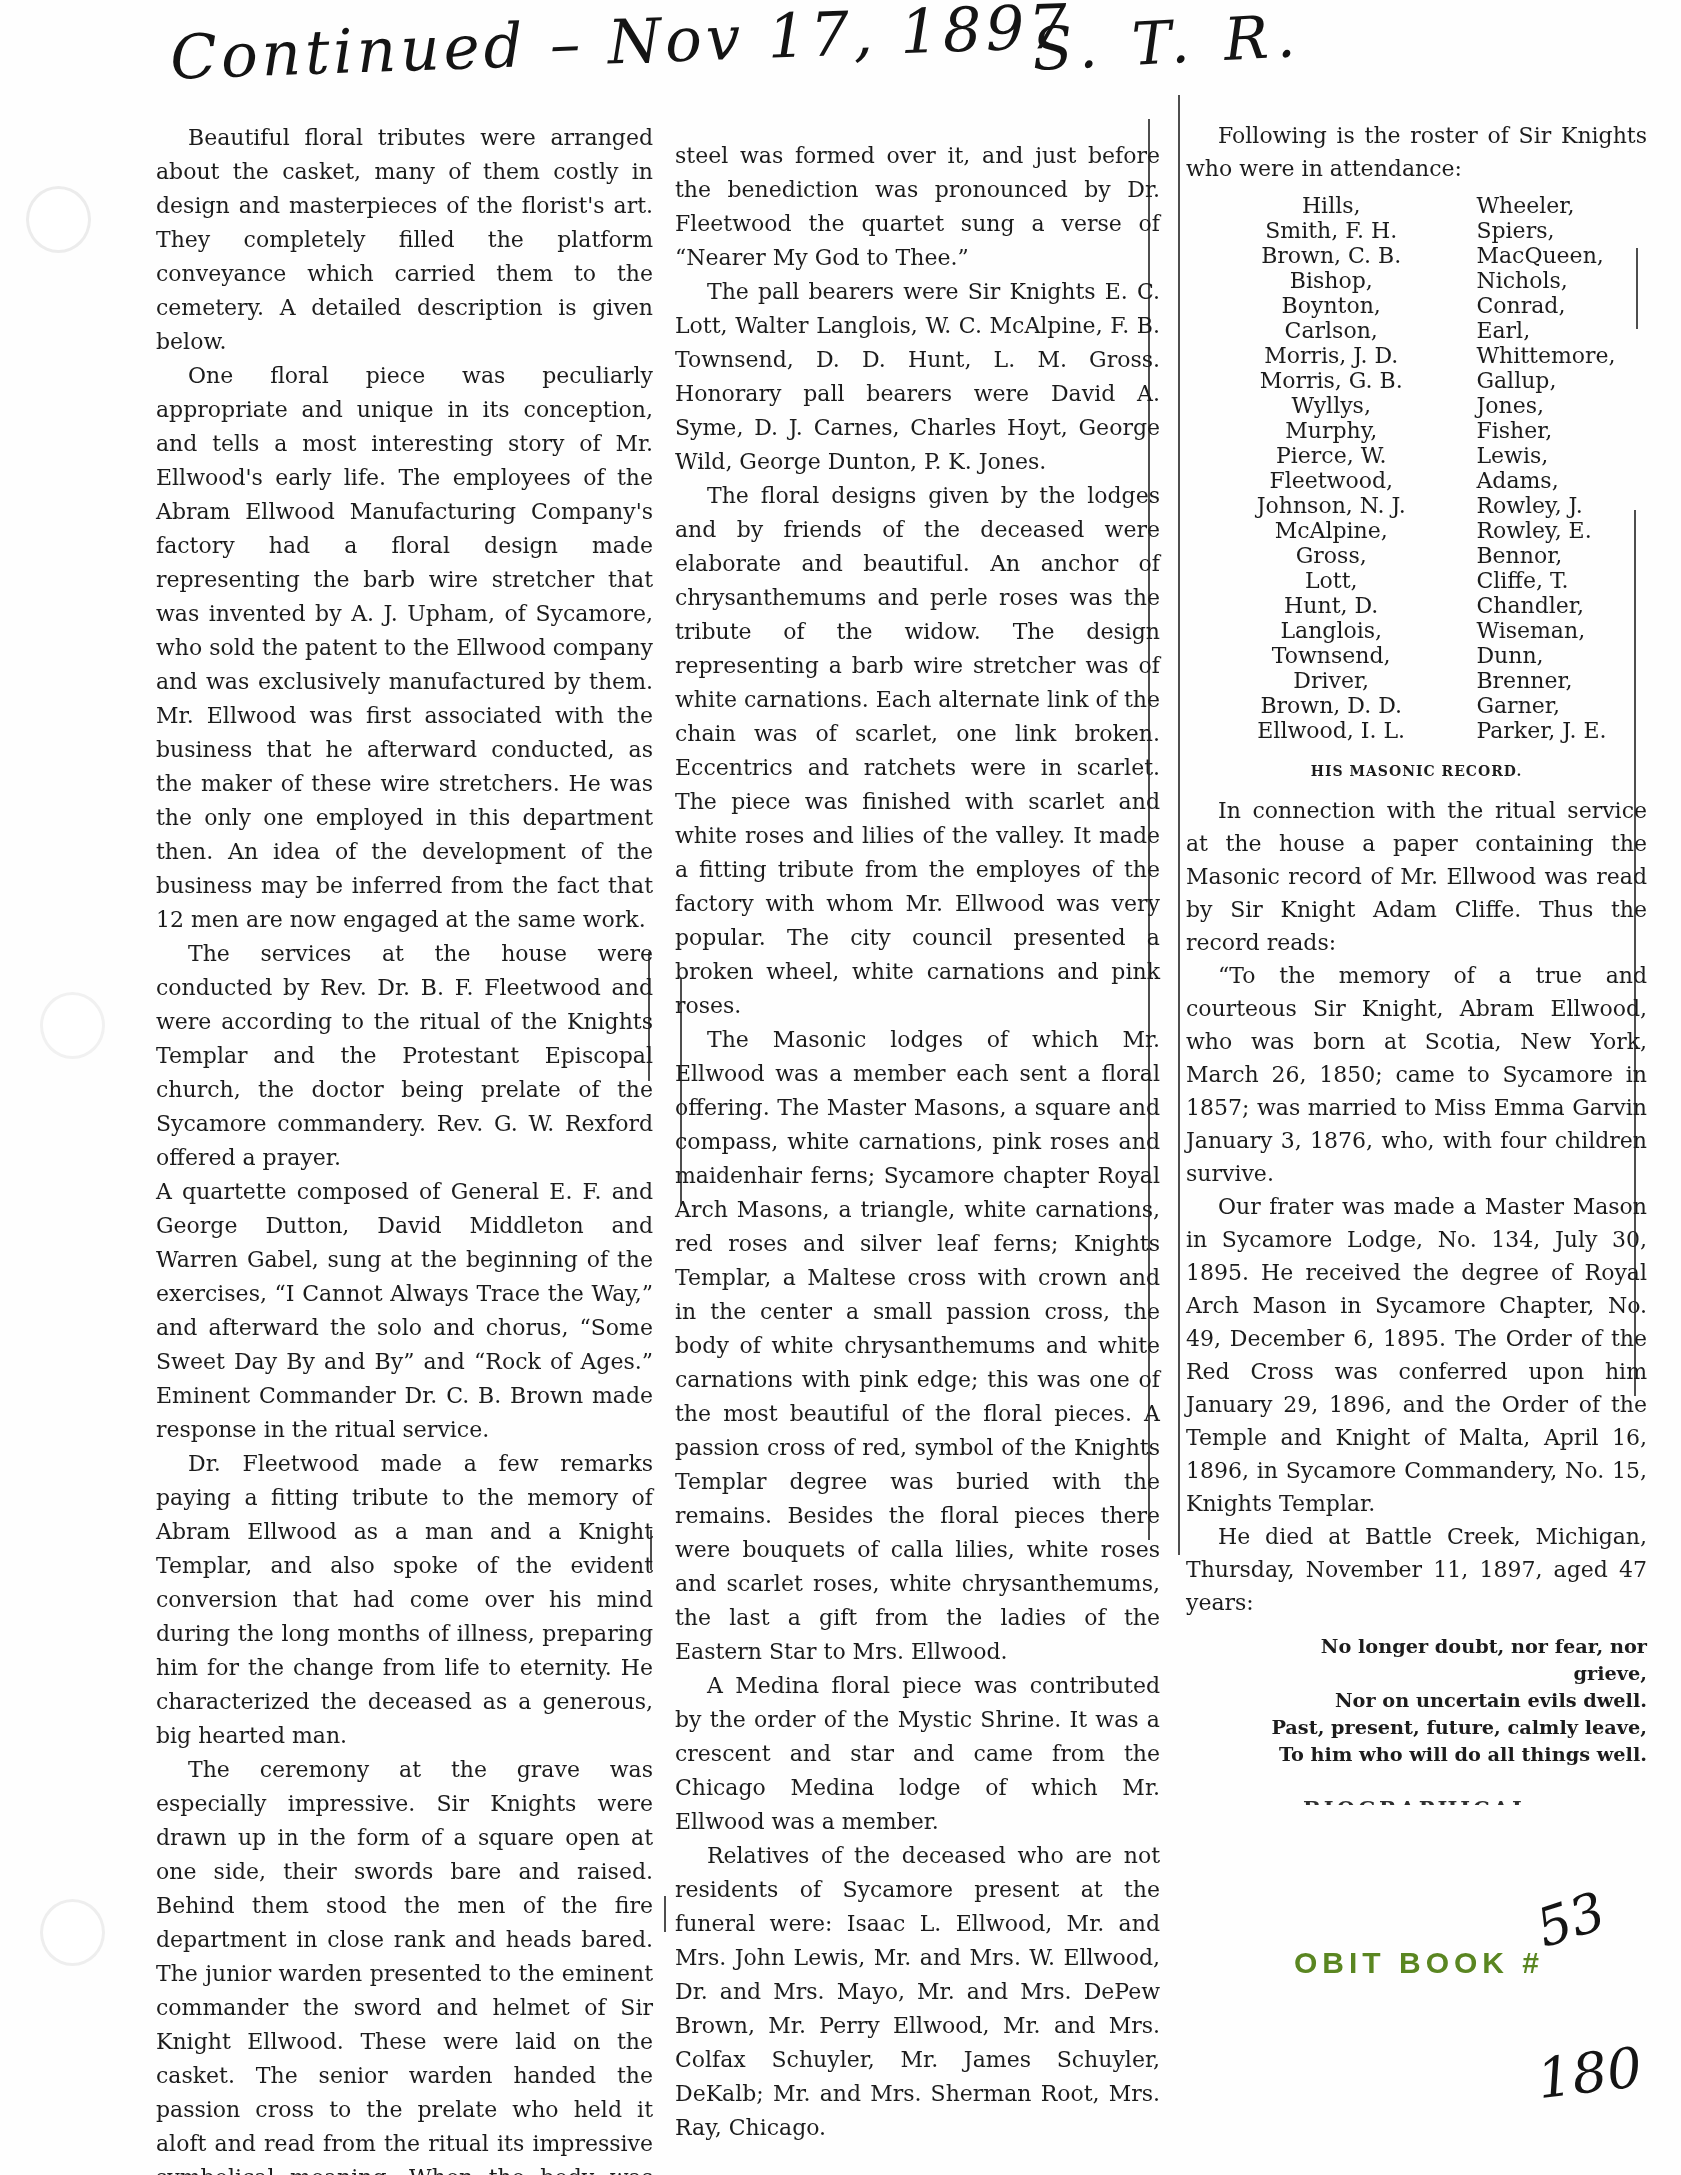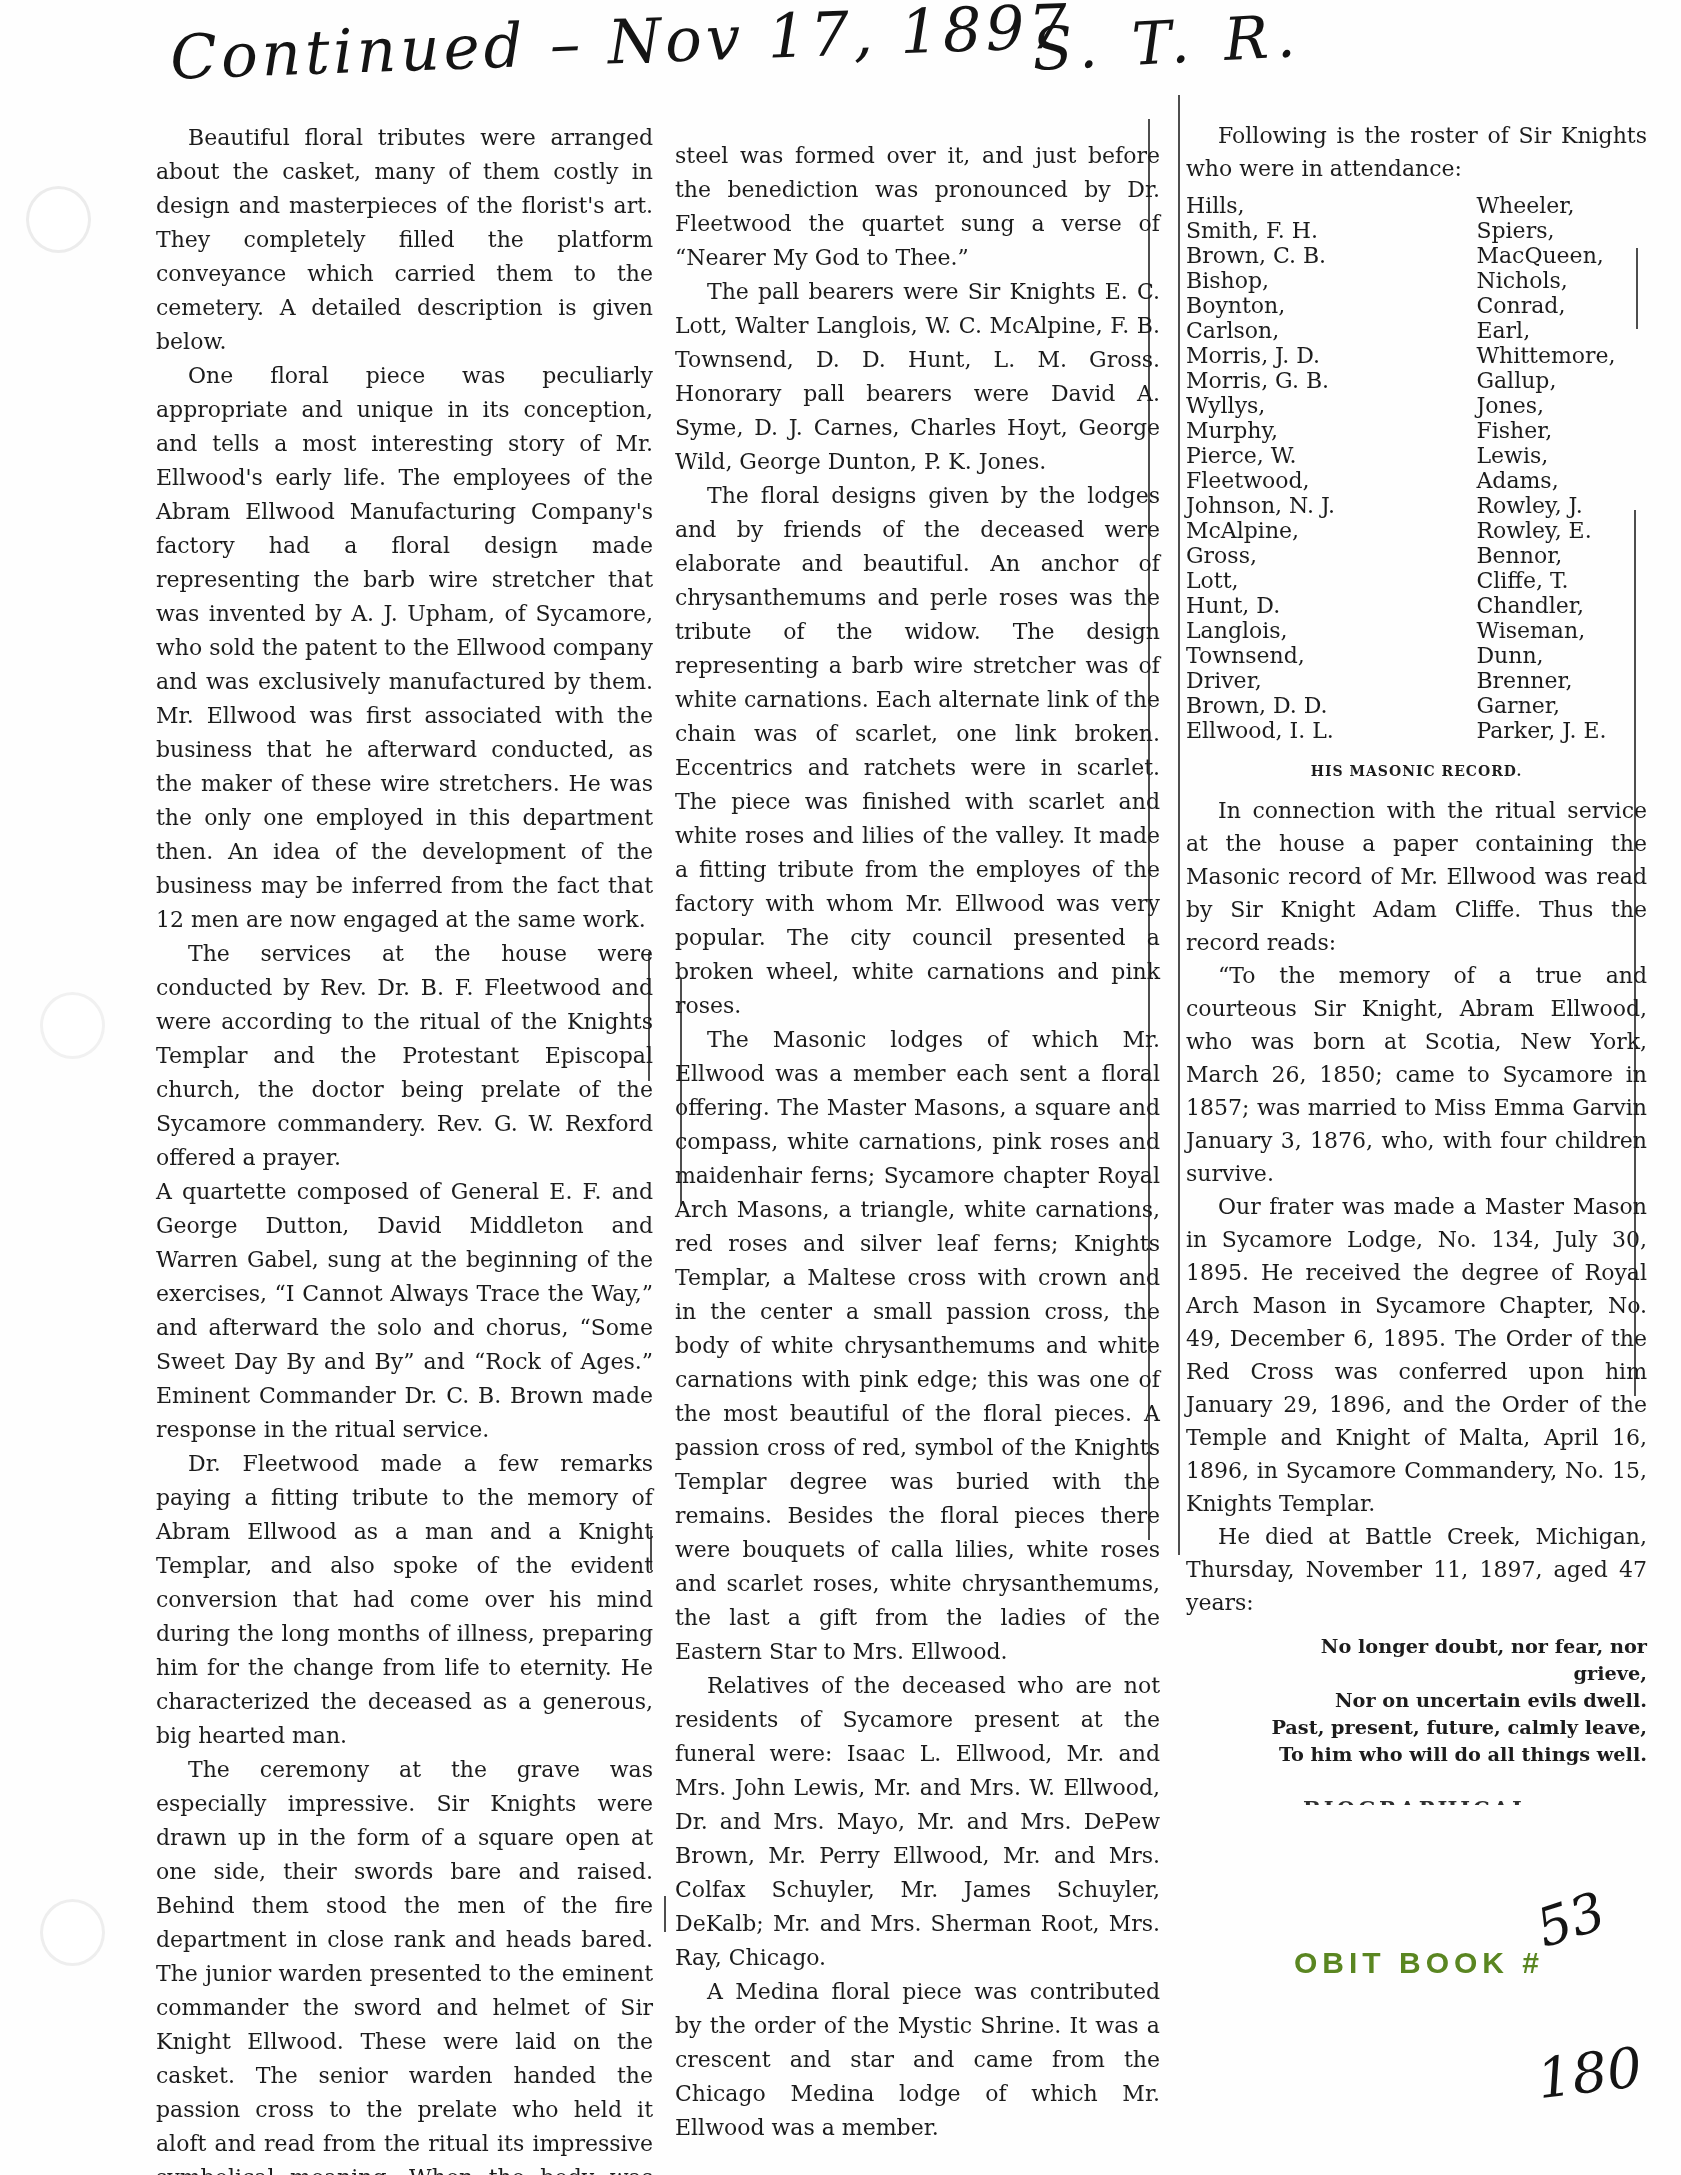--- a/index.html
+++ b/index.html
@@ -13,21 +13,21 @@
   .col { position:absolute; text-align:justify; }
   .col p { margin:0; text-indent:32px; }
   .col p.no-indent { text-indent:0; }
   .col1 { left:156px; top:121px; width:497px; font-size:22px; line-height:34px; }
   .col2 { left:675px; top:139px; width:485px; font-size:22px; line-height:34px; }
   .col3 { left:1186px; top:119px; width:461px; font-size:22px; line-height:33px; }
 
   
   .roster { display:flex; margin:8px 0 4px 0; text-align:left; }
   .roster-col { line-height:25px; }
-  .roster-col.left  { width:63%; }
+  .roster-col.left  { width:63%;text-align:center; }
   .roster-col.right { width:37%; }
 
   .masonic-heading {
     margin:12px 0 6px 0; text-align:center;
     font-size:14px; font-weight:bold; letter-spacing:1px;
   }
 
   .poem {
     margin:14px 0 0 85px; text-align:right;
     font-size:19.3px; font-weight:bold; line-height:27px;
@@ -105,22 +105,22 @@
     <p class="no-indent">A quartette composed of General E. F. and George Dutton, David Middleton and Warren Gabel, sung at the beginning of the exercises, “I Cannot Always Trace the Way,” and afterward the solo and chorus, “Some Sweet Day By and By” and “Rock of Ages.” Eminent Commander Dr. C. B. Brown made response in the ritual service.</p>
     <p>Dr. Fleetwood made a few remarks paying a fitting tribute to the memory of Abram Ellwood as a man and a Knight Templar, and also spoke of the evident conversion that had come over his mind during the long months of illness, preparing him for the change from life to eternity. He characterized the deceased as a generous, big hearted man.</p>
     <p>The ceremony at the grave was especially impressive. Sir Knights were drawn up in the form of a square open at one side, their swords bare and raised. Behind them stood the men of the fire department in close rank and heads bared. The junior warden presented to the eminent commander the sword and helmet of Sir Knight Ellwood. These were laid on the casket. The senior warden handed the passion cross to the prelate who held it aloft and read from the ritual its impressive symbolical meaning. When the body was lowered into the grave the arch of</p>
   </div>
 
   <div class="col col2">
     <p class="no-indent">steel was formed over it, and just before the benediction was pronounced by Dr. Fleetwood the quartet sung a verse of “Nearer My God to Thee.”</p>
     <p>The pall bearers were Sir Knights E. C. Lott, Walter Langlois, W. C. McAlpine, F. B. Townsend, D. D. Hunt, L. M. Gross. Honorary pall bearers were David A. Syme, D. J. Carnes, Charles Hoyt, George Wild, George Dunton, P. K. Jones.</p>
     <p>The floral designs given by the lodges and by friends of the deceased were elaborate and beautiful. An anchor of chrysanthemums and perle roses was the tribute of the widow. The design representing a barb wire stretcher was of white carnations. Each alternate link of the chain was of scarlet, one link broken. Eccentrics and ratchets were in scarlet. The piece was finished with scarlet and white roses and lilies of the valley. It made a fitting tribute from the employes of the factory with whom Mr. Ellwood was very popular. The city council presented a broken wheel, white carnations and pink roses.</p>
     <p>The Masonic lodges of which Mr. Ellwood was a member each sent a floral offering. The Master Masons, a square and compass, white carnations, pink roses and maidenhair ferns; Sycamore chapter Royal Arch Masons, a triangle, white carnations, red roses and silver leaf ferns; Knights Templar, a Maltese cross with crown and in the center a small passion cross, the body of white chrysanthemums and white carnations with pink edge; this was one of the most beautiful of the floral pieces. A passion cross of red, symbol of the Knights Templar degree was buried with the remains. Besides the floral pieces there were bouquets of calla lilies, white roses and scarlet roses, white chrysanthemums, the last a gift from the ladies of the Eastern Star to Mrs. Ellwood.</p>
+    <p>A Medina floral piece was contributed by the order of the Mystic Shrine. It was a crescent and star and came from the Chicago Medina lodge of which Mr. Ellwood was a member.</p>
     <p>Relatives of the deceased who are not residents of Sycamore present at the funeral were: Isaac L. Ellwood, Mr. and Mrs. John Lewis, Mr. and Mrs. W. Ellwood, Dr. and Mrs. Mayo, Mr. and Mrs. DePew Brown, Mr. Perry Ellwood, Mr. and Mrs. Colfax Schuyler, Mr. James Schuyler, DeKalb; Mr. and Mrs. Sherman Root, Mrs. Ray, Chicago.</p>
-    <p>A Medina floral piece was contributed by the order of the Mystic Shrine. It was a crescent and star and came from the Chicago Medina lodge of which Mr. Ellwood was a member.</p>
   </div>
 
   <div class="col col3">
     <p>Following is the roster of Sir Knights who were in attendance:</p>
     <div class="roster">
       <div class="roster-col left">
           <div>Hills,</div>
           <div>Smith, F. H.</div>
           <div>Brown, C. B.</div>
           <div>Bishop,</div>

